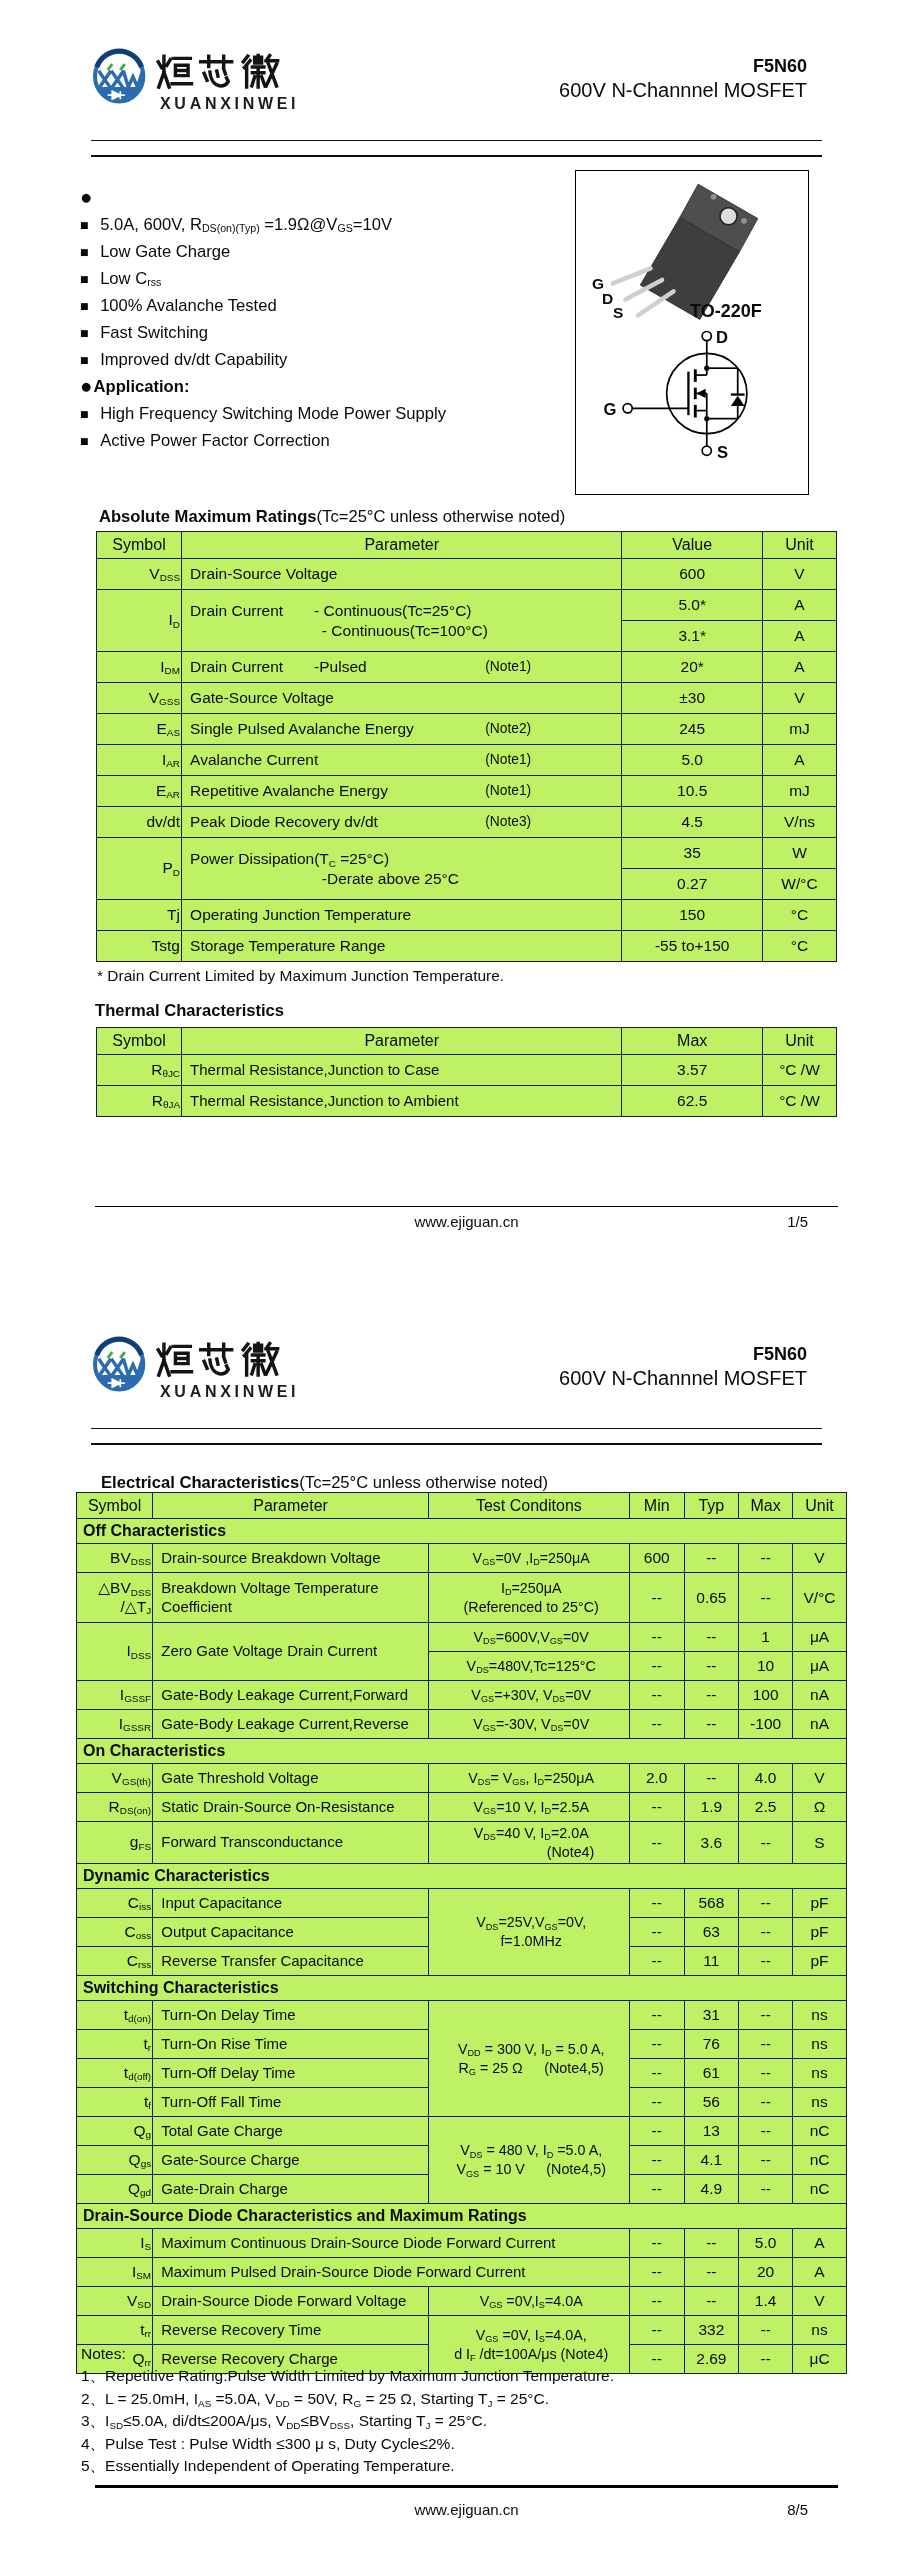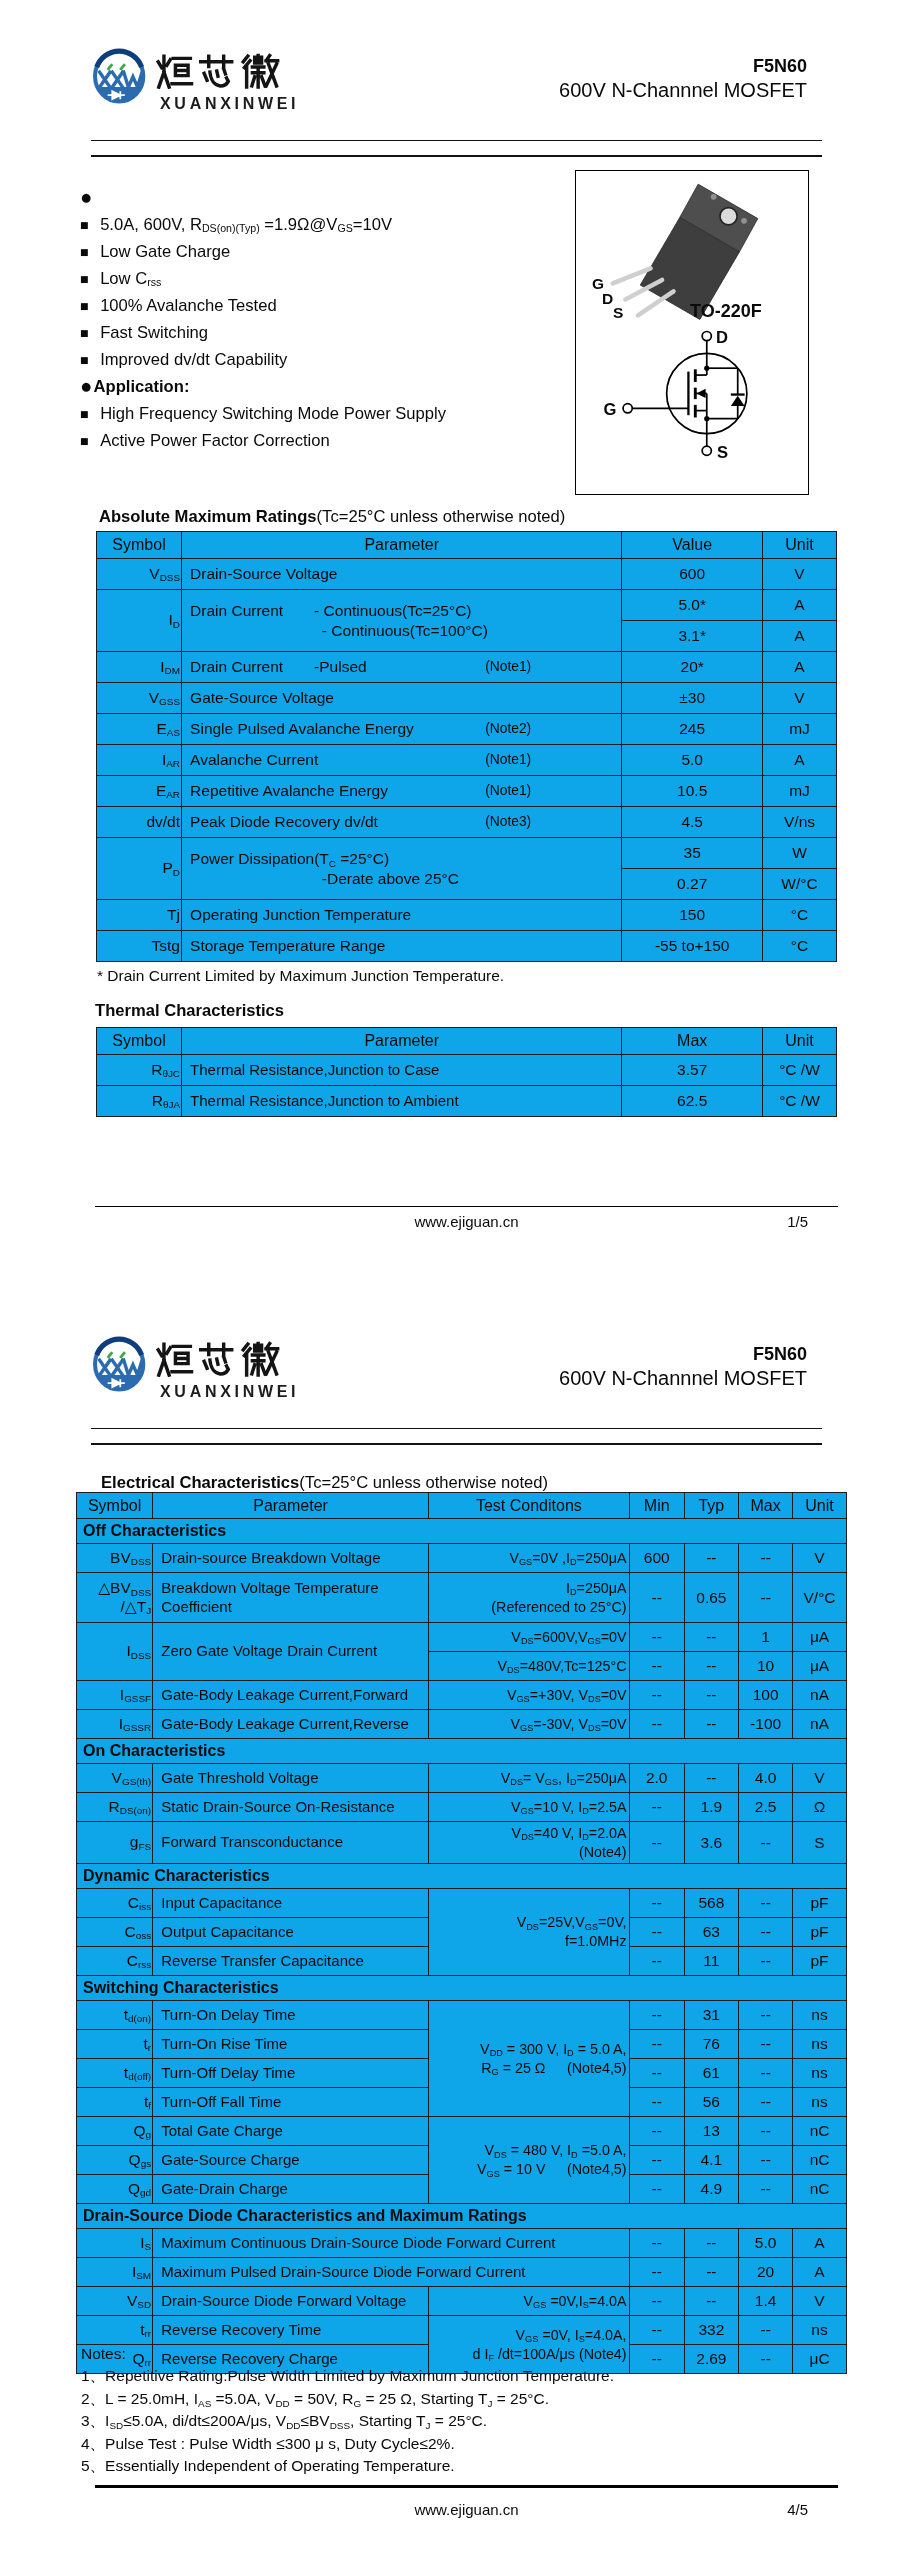--- a/index.html
+++ b/index.html
@@ -36,26 +36,26 @@
   .sch-s{left:141px;top:272px;}
 
   
   .sec-title{position:absolute;font-size:16.6px;white-space:nowrap;}
   .sec-title b{font-size:16.6px;}
   .t-abs{left:99px;top:507px;}
   .t-thermal{left:95px;top:1001px;}
   .t-elec{left:101px;top:185px;}
 
   
-  table{border-collapse:collapse;table-layout:fixed;background:#0ea5e9;position:absolute;}
+  table{border-collapse:collapse;table-layout:fixed;background:#bef264;position:absolute;}
   td,th{border:1.1px solid #1c1c1c;overflow:hidden;vertical-align:middle;}
   th{font-weight:400;font-size:16px;text-align:center;padding:0 1.1px;}
   .c-sym{text-align:right;font-size:15.5px;white-space:pre-wrap;line-height:1.2;padding:0 1.1px;}
   .c-param{font-size:15px;padding:1.1px 2.3px 1.1px 8px;text-align:left;white-space:pre-wrap;line-height:1.25;margin-top:19px;}
-  .c-cond{font-size:14.3px;padding:1.1px 2.3px 1.1px 6.9px;text-align:right;white-space:pre-wrap;line-height:1.3;}
+  .c-cond{font-size:14.3px;padding:1.1px 2.3px 1.1px 6.9px;text-align:center;white-space:pre-wrap;line-height:1.3;}
   .c-val,.c-min,.c-typ,.c-max,.c-unit{text-align:center;font-size:15.5px;}
   .has-note{position:relative;}
   .pnote{position:absolute;left:69%;top:50%;transform:translateY(-50%);font-size:13.8px;white-space:nowrap;}
   .section-row td{font-weight:700;font-size:16px;text-align:left;padding-left:6px;}
   #abs-table{left:96px;top:531px;width:741px;}
   #abs-table .c-param{font-size:15.5px;}
   #thermal-table{left:96px;top:1027px;width:741px;}
   #abs-table tr,#thermal-table tr{height:31px;}
   #abs-table thead tr,#thermal-table thead tr{height:27px;}
   #elec-table{left:76px;top:204px;width:771px;}
@@ -641,15 +641,15 @@
     <div class="nt">Notes:</div>
   <div>1、Repetitive Rating:Pulse Width Limited by Maximum Junction Temperature.</div>
       <div>2、L = 25.0mH, I<sub>AS</sub> =5.0A, V<sub>DD</sub> = 50V, R<sub>G</sub> = 25 Ω, Starting T<sub>J</sub> = 25°C.</div>
       <div>3、I<sub>SD</sub>≤5.0A, di/dt≤200A/μs, V<sub>DD</sub>≤BV<sub>DSS</sub>, Starting T<sub>J</sub> = 25°C.</div>
       <div>4、Pulse Test : Pulse Width ≤300 μ s, Duty Cycle≤2%.</div>
       <div>5、Essentially Independent of Operating Temperature.</div>
     </div>
 
   <div class="ftr-line p2-line"></div>
   <div class="ftr-url">www.ejiguan.cn</div>
-  <div class="ftr-page">4/5</div>
+  <div class="ftr-page">8/5</div>
 </div>
 
 
 </body></html>

